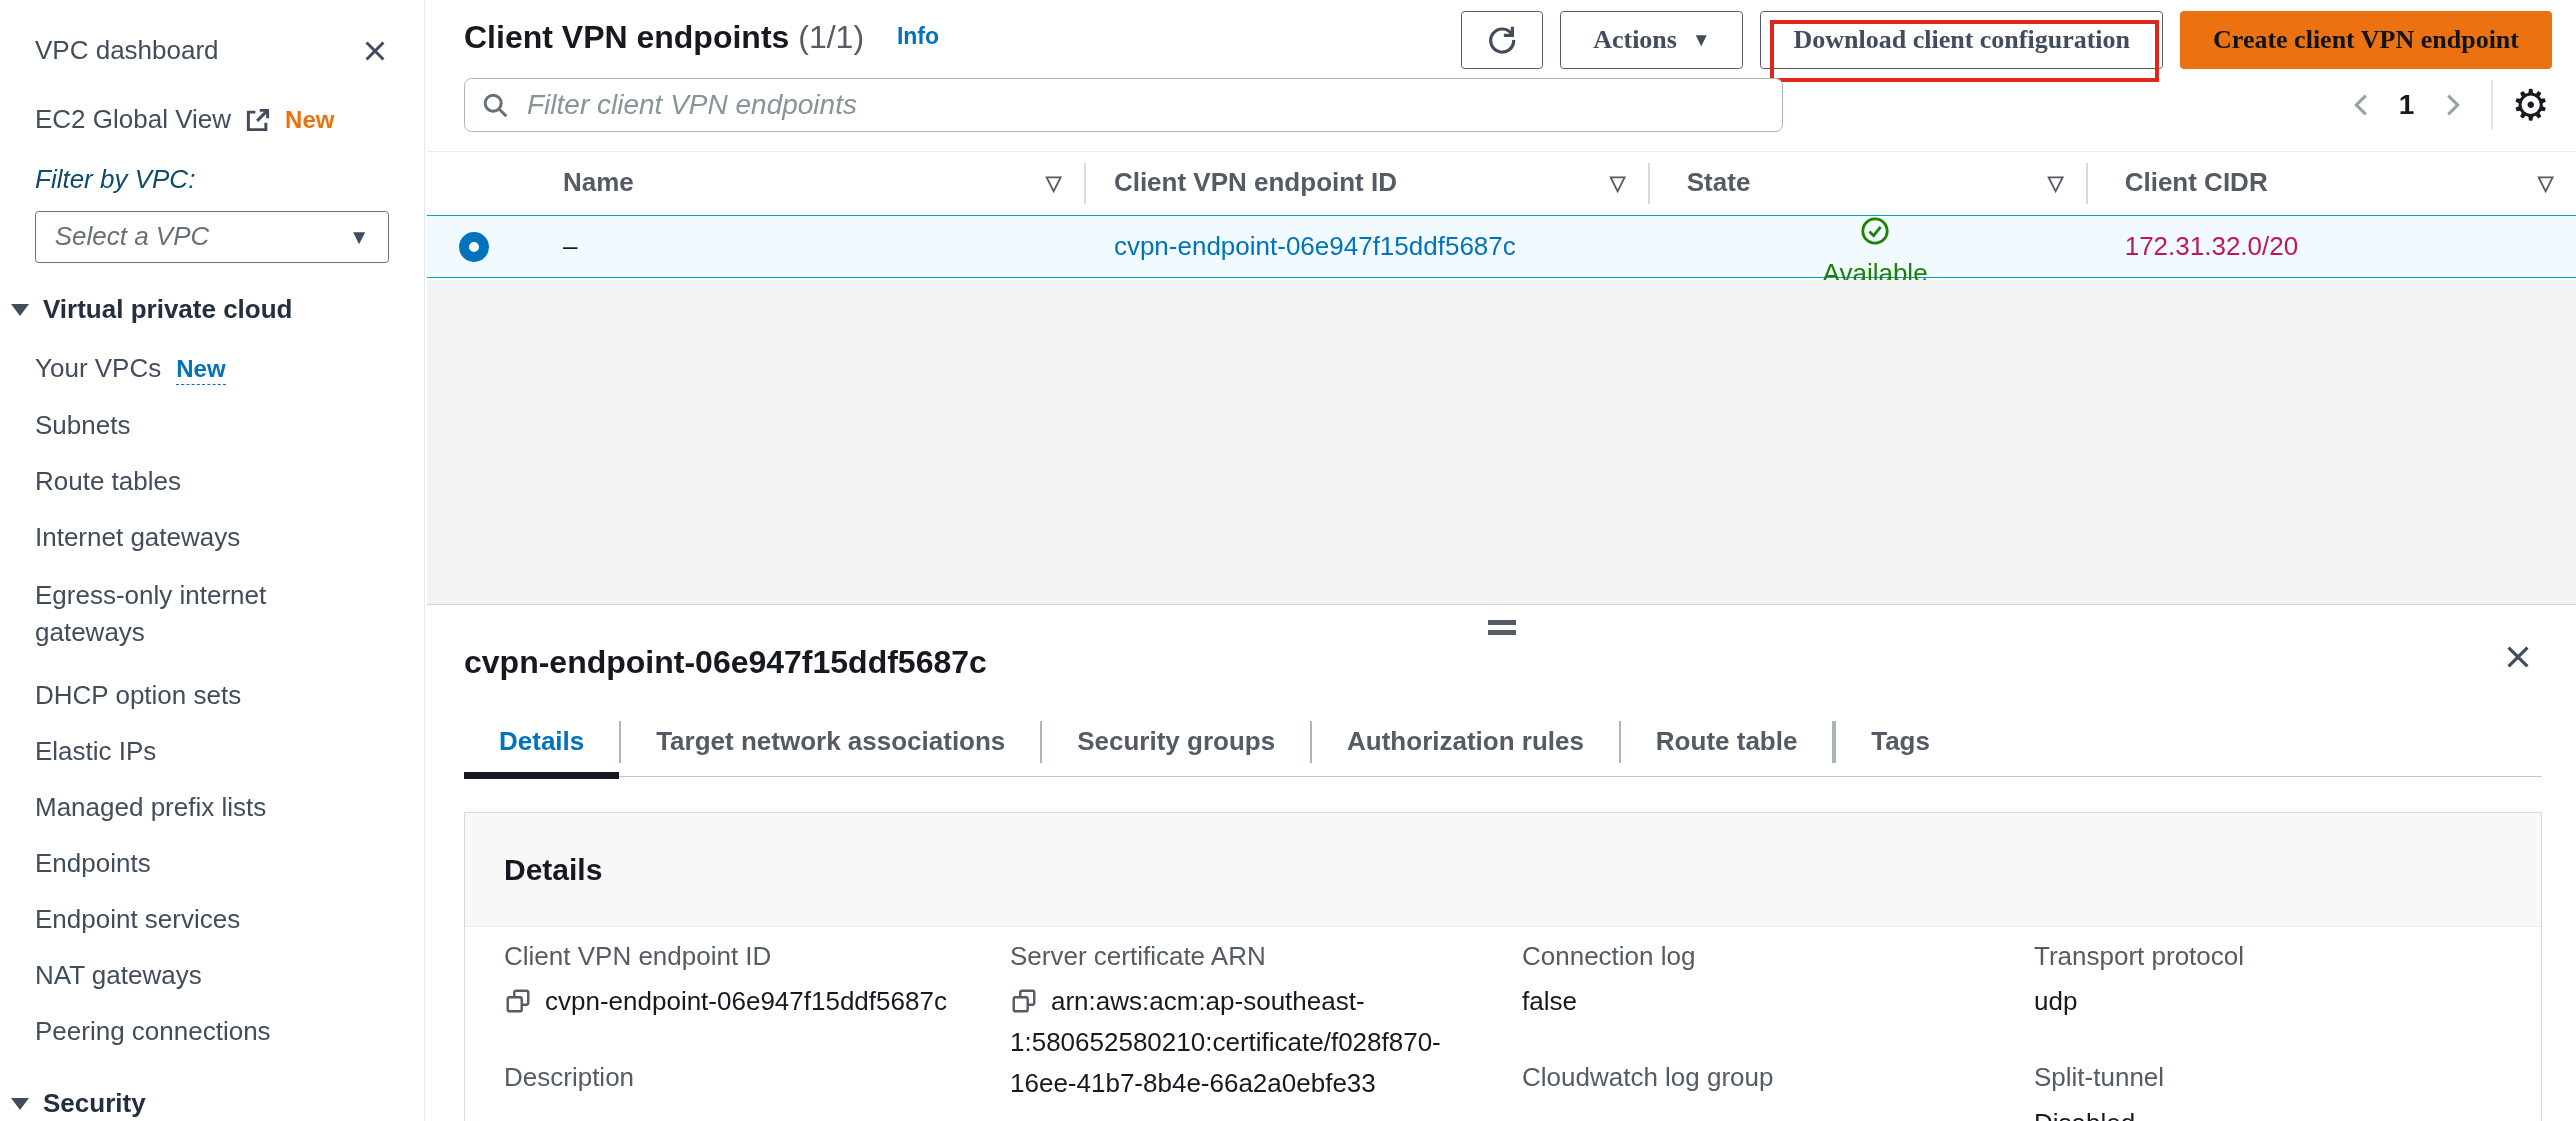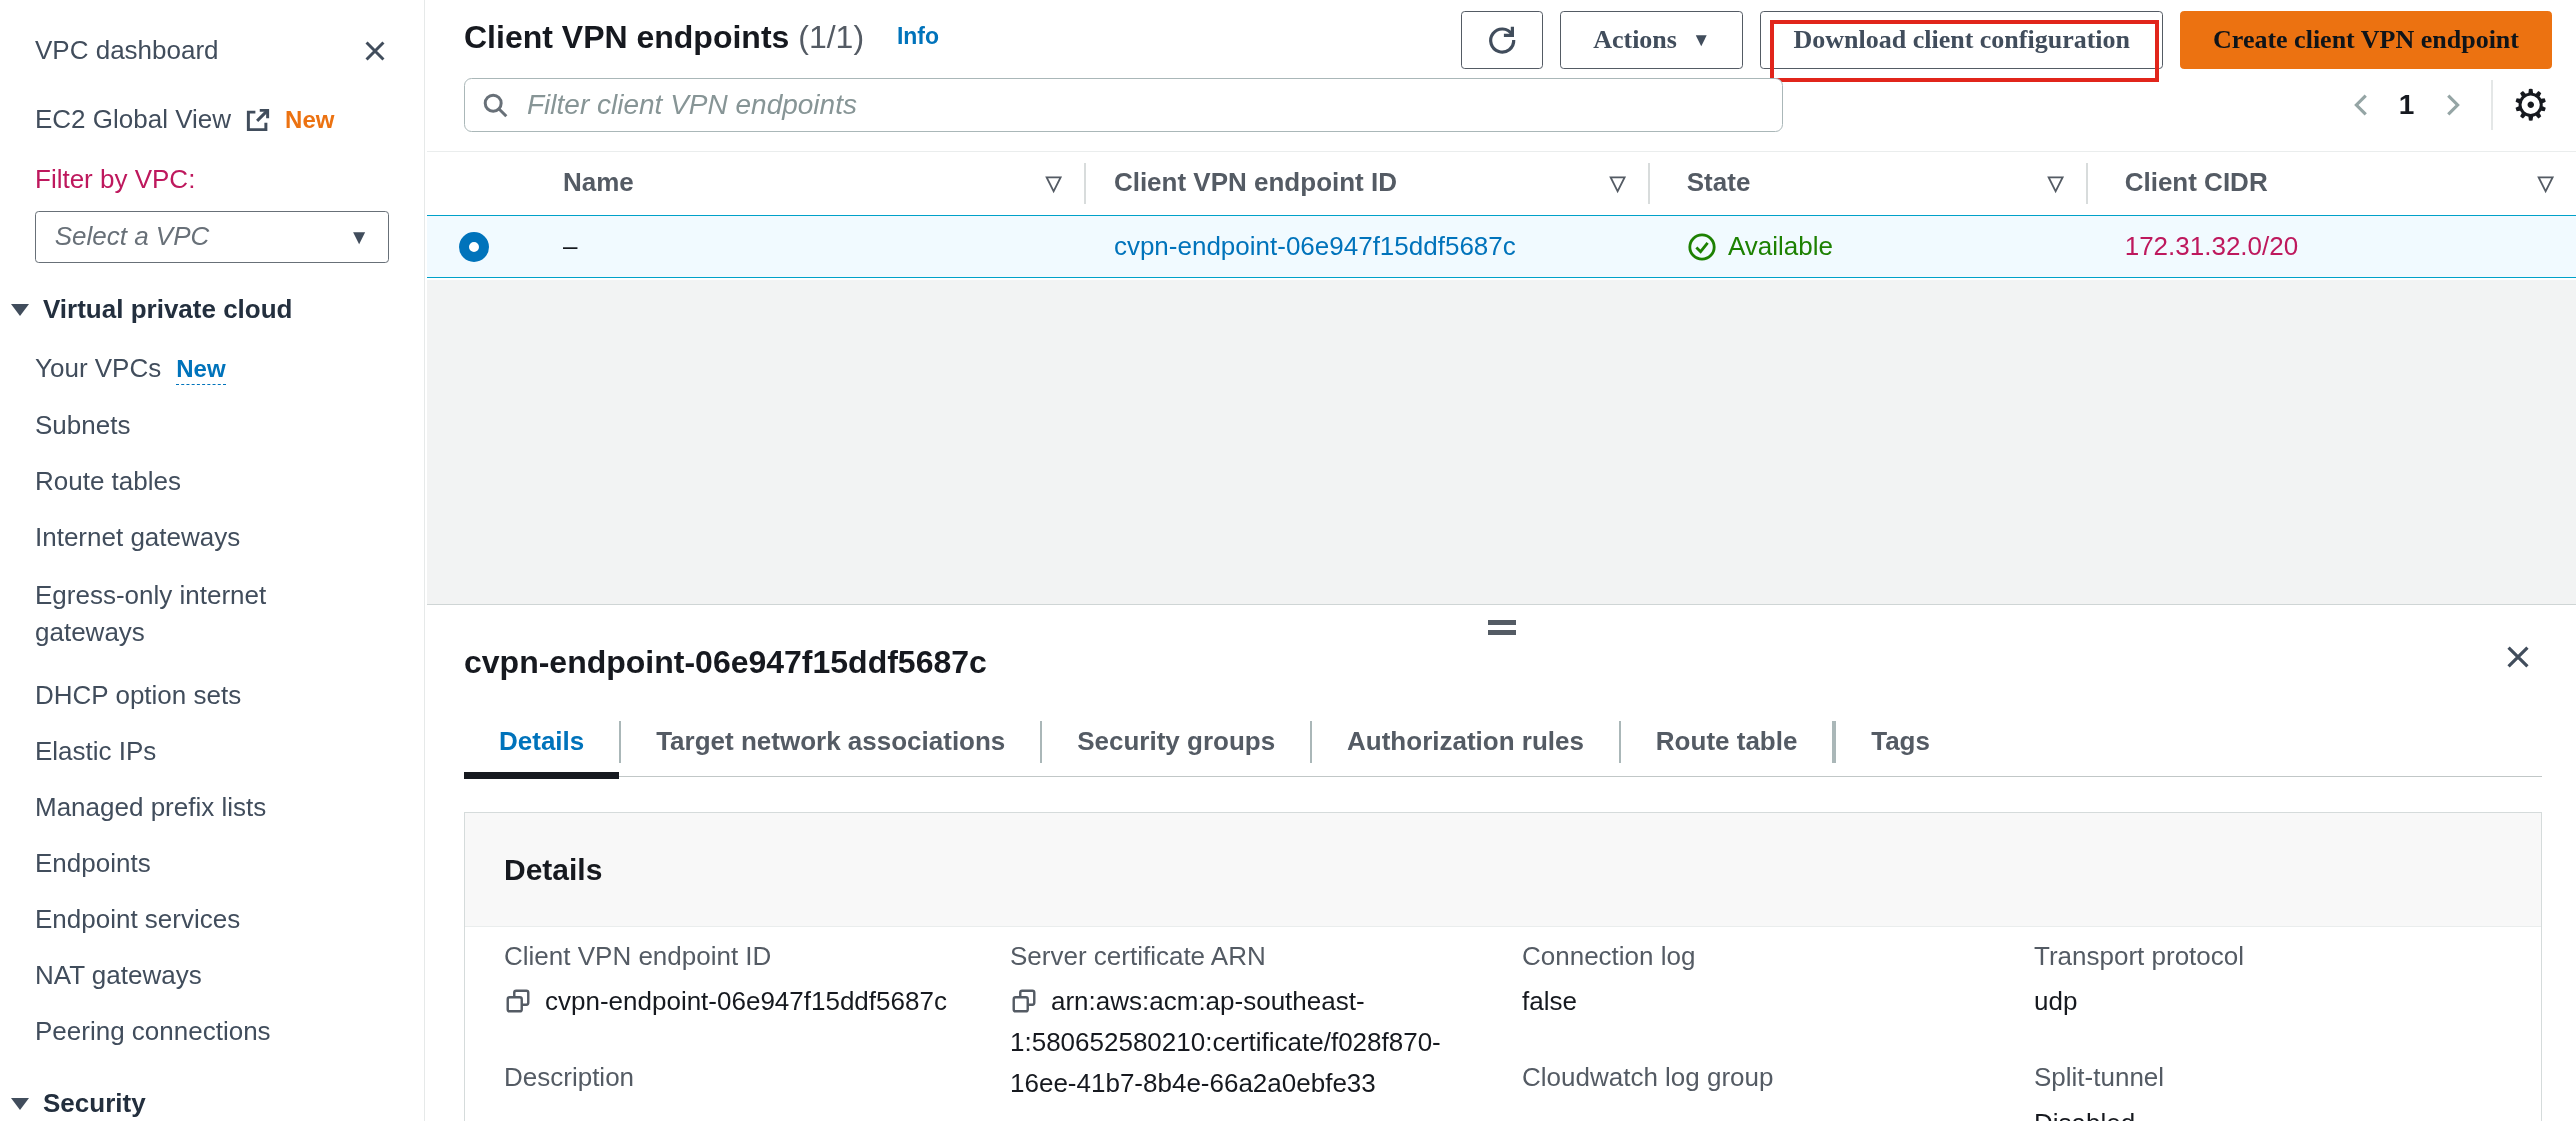--- a/index.html
+++ b/index.html
@@ -12,21 +12,21 @@
   svg { display:block; }
 
   
   .sidebar { position:absolute; left:0; top:0; width:425px; height:100%;
     background:#fff; border-right:1.9px solid #e6e9e9; }
   .sb-inner { padding:34px 34px 12px 35px; }
   .sb-title-row { display:flex; align-items:center; justify-content:space-between; color:#414d5c; }
   .sb-close { cursor:pointer; }
   .sb-ec2-row { margin-top:35px; display:flex; align-items:center; gap:13px; color:#414d5c; }
   .badge-orange { color:#ec7211; font-weight:700; font-size:24px; }
-  .sb-filter-label { margin-top:26px; color:#be185d; }
+  .sb-filter-label { margin-top:26px; color:#0c4a6e;font-style:italic; }
   .sb-select { margin-top:15px; width:354px; height:52px; border:1.9px solid #687078; border-radius:3.7px;
     display:flex; align-items:center; justify-content:space-between; padding:0 18.7px; background:#fff; cursor:pointer; }
   .sb-select-text { font-style:italic; color:#687078; }
   .caret-down { color:#414d5c; font-size:20.5px; }
   .sb-section { margin-top:30px; margin-left:-24px; display:flex; align-items:center; gap:14px;
     font-weight:700; color:#232f3e; cursor:pointer; }
   .sb-section.security { margin-top:28px; }
   .tri-down { width:0; height:0; border-left:9.3px solid transparent; border-right:9.3px solid transparent;
     border-top:12px solid #414d5c; }
   .sb-list { list-style:none; margin-top:13px; }
@@ -77,21 +77,21 @@
   .col-state { width:436px; padding:0 22.4px 0 37px; }
   .col-cidr { flex:1; padding:0 22.4px 0 37px; }
 
   .tbl-row { position:absolute; left:0; right:0; top:215px; height:63px; background:#f1faff;
     border-top:1.9px solid #00a1c9; border-bottom:1.9px solid #00a1c9; display:flex; align-items:stretch; cursor:pointer; }
   .td { display:flex; align-items:center; }
   .radio-cell { width:93px; justify-content:center; }
   .radio-selected { width:30px; height:30px; border-radius:50%; border:10.3px solid #0073bb; background:#fff; }
   .cell-name { color:#16191f; }
   .link { color:#0073bb; cursor:pointer; }
-  .state-ok { color:#1d8102; gap:11.2px; }
+  .state-ok { color:#1d8102; gap:11.2px;flex-direction:column; }
   .cell-cidr { color:#be185d; }
 
   .empty-area { position:absolute; left:0; right:0; top:280px; height:325px; background:#f2f3f3; }
 
   
   .details-panel { position:absolute; left:0; right:0; top:604px; bottom:0; background:#fff;
     border-top:1.9px solid #cfd5d5; }
   .split-handle { position:absolute; left:50%; top:15px; margin-left:-14px; width:28px; cursor:row-resize; }
   .split-handle div { height:4.7px; background:#545b64; margin-bottom:5.6px; }
   .panel-close { position:absolute; top:35px; right:41px; cursor:pointer; }

